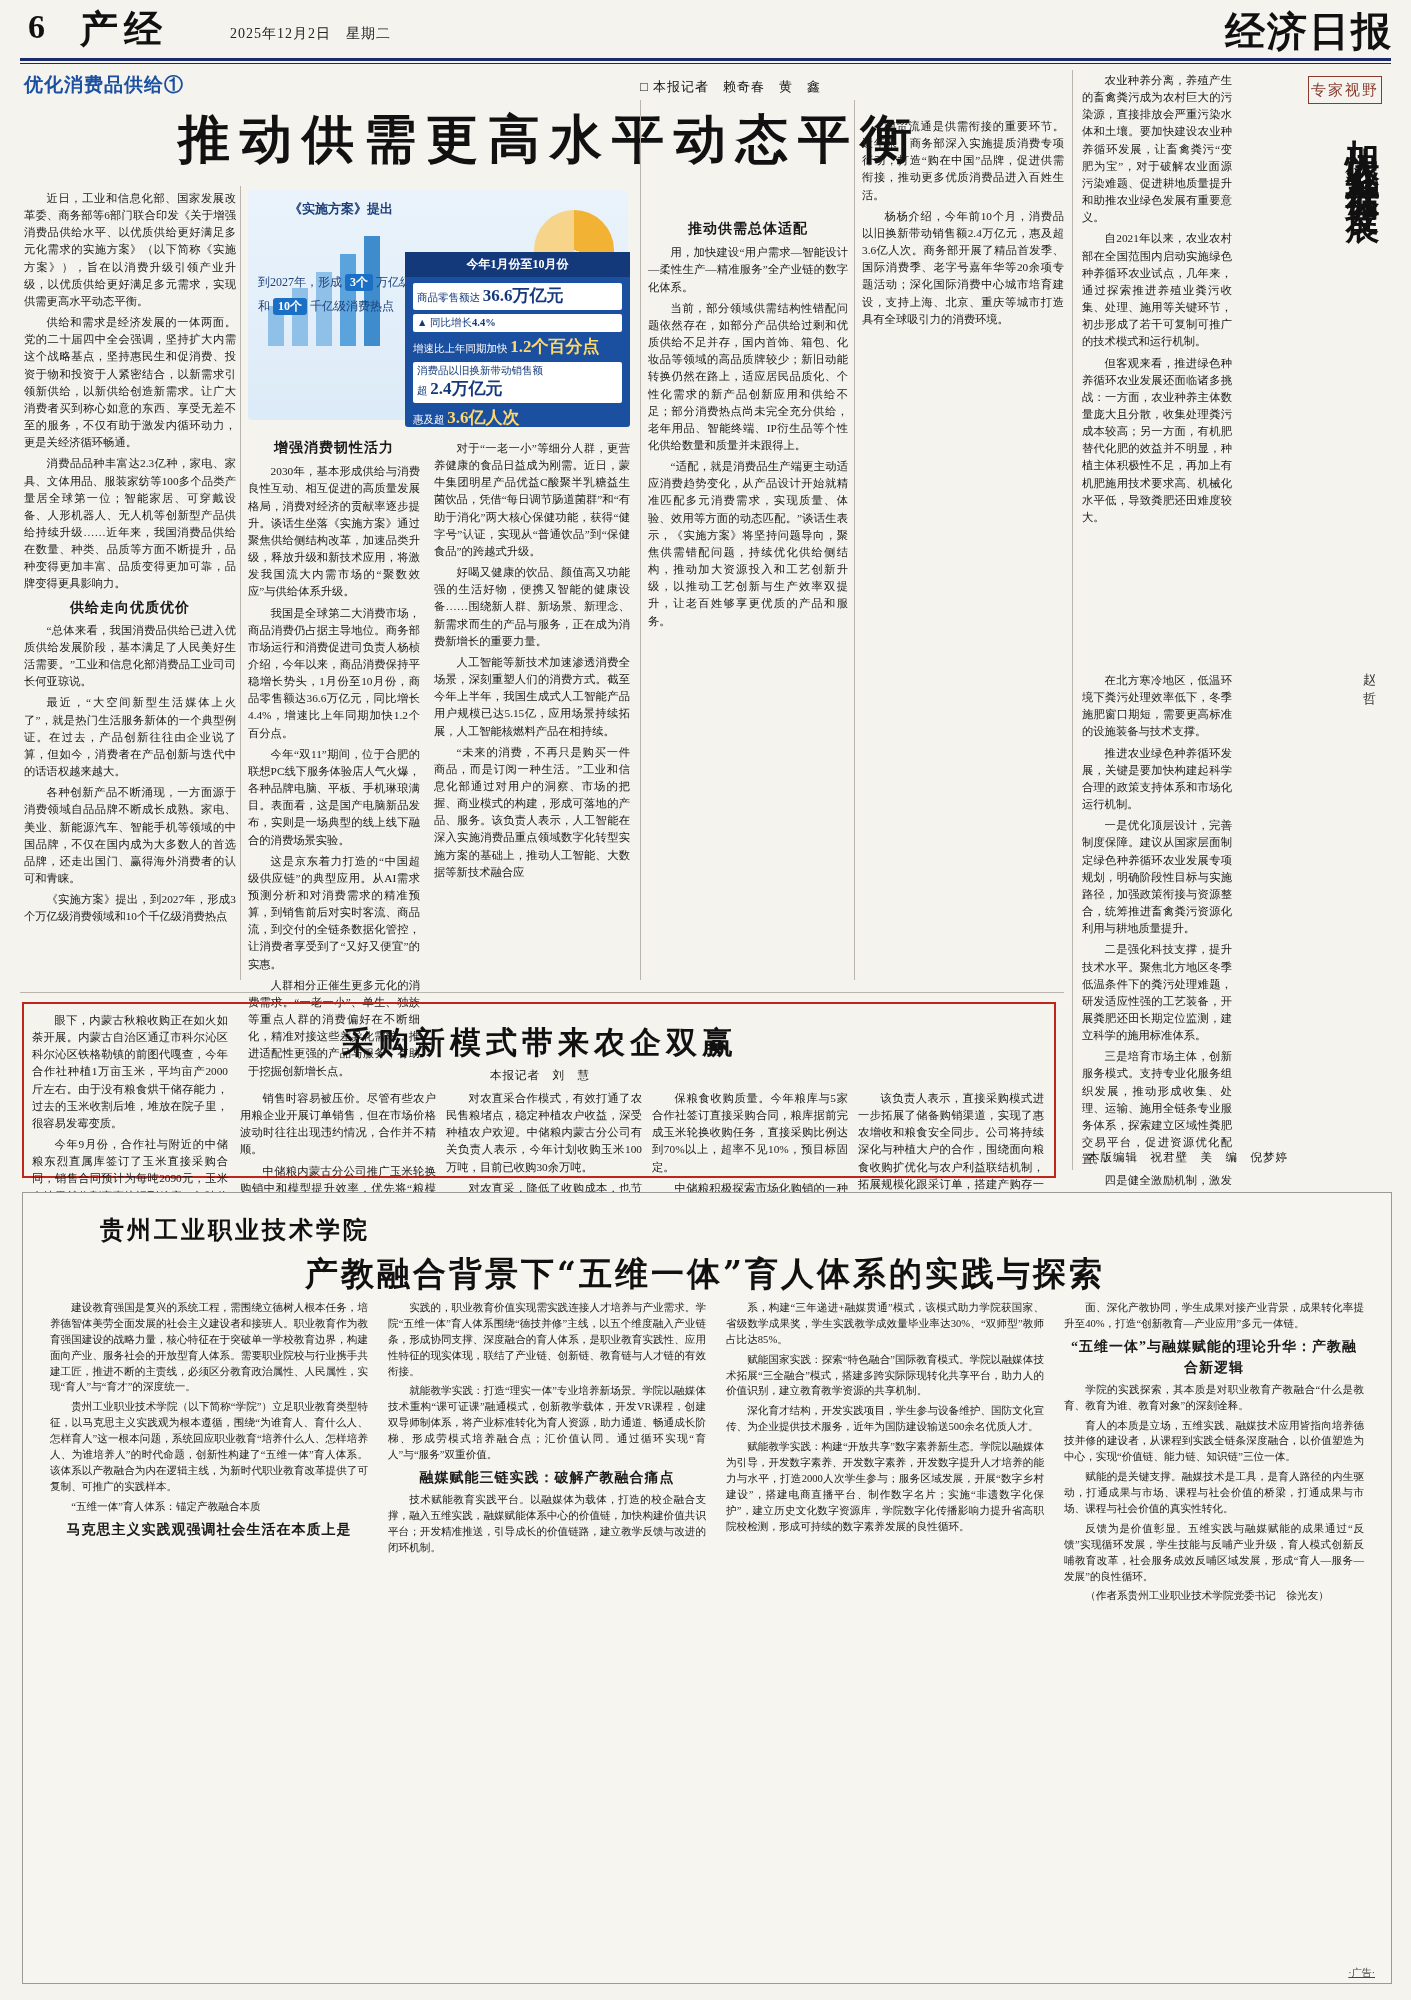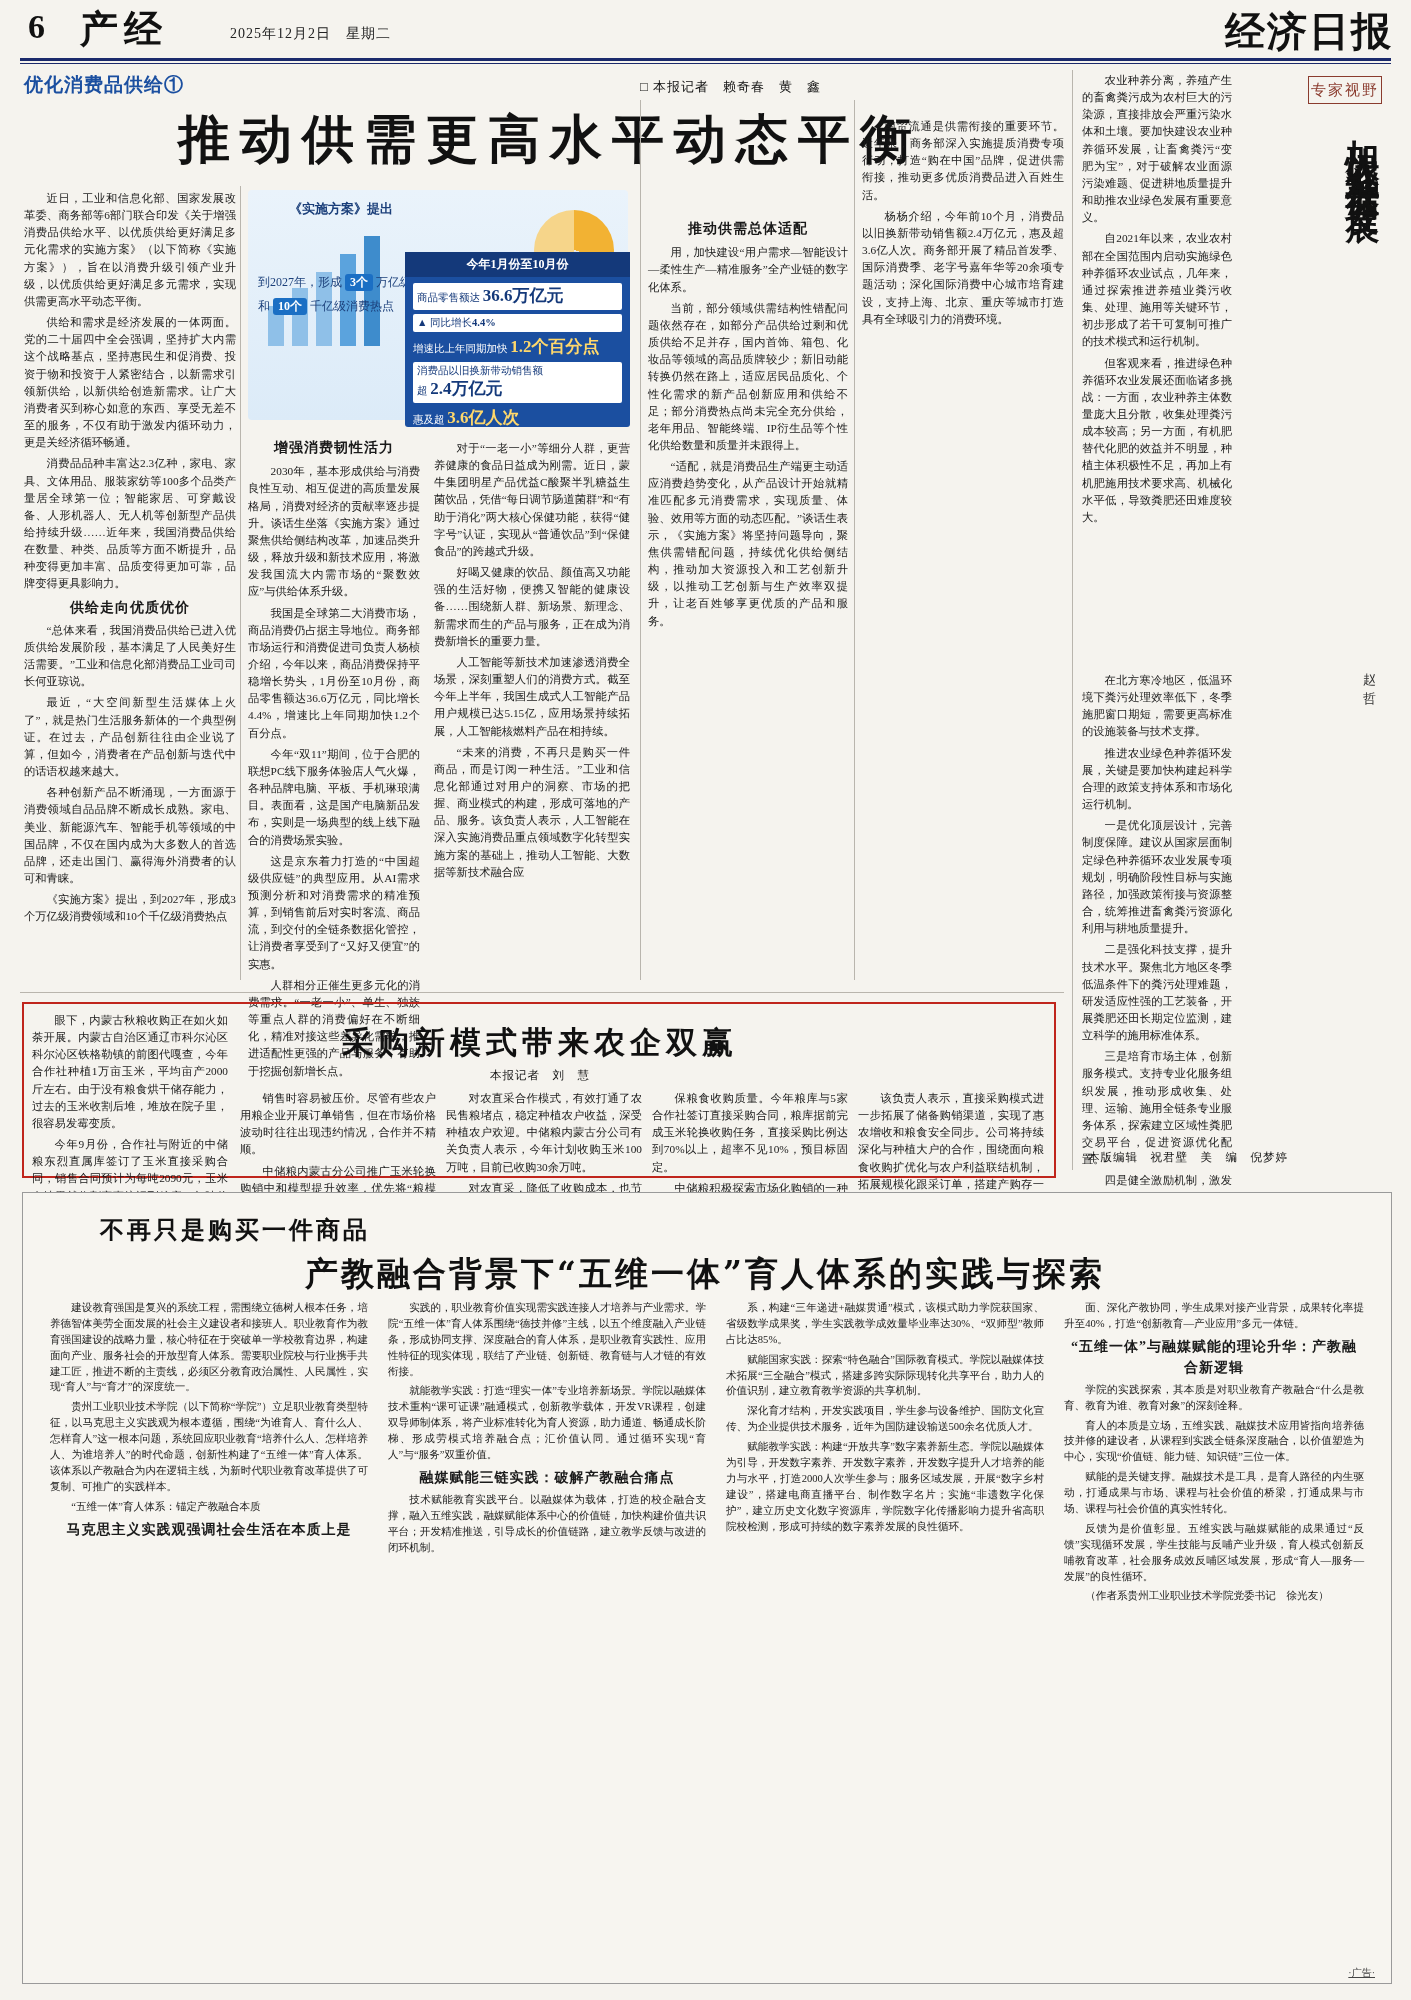--- a/index.html
+++ b/index.html
@@ -220,21 +220,21 @@
         <p>中储粮积极探索市场化购销的一种模式，又是主动顺从服务国家粮食安全需求，是服务国家粮食宏观调控的措施。中储粮内蒙古分公司负责人说，直采模式精准对接农户需求，价格的确定建立在市场机制发挥作用的基础上，有助于释放信市场信号、引导带动多元主体入市，提高社会化购销活力，促进区域粮食价格保持在合理水平，实现农户增收、企业稳定、市场稳定的多赢格局。</p>
       </div>
   </div>
   <div class="tcol" style="left:858px;top:1090px;width:186px;height:82px;">
     <div id="r5">
         <p>该负责人表示，直接采购模式进一步拓展了储备购销渠道，实现了惠农增收和粮食安全同步。公司将持续深化与种植大户的合作，围绕面向粮食收购扩优化与农户利益联结机制，拓展规模化跟采订单，搭建产购存一体化、贯通田间合同一体化服务，推进服务，为粮食安全和农民增收贡献力量。</p>
       </div>
   </div>
 
   <div class="adv"></div>
-  <div class="adv-org">不再只是购买一件商品</div>
+  <div class="adv-org">贵州工业职业技术学院</div>
   <div class="adv-title">产教融合背景下“五维一体”育人体系的实践与探索</div>
 
   <div class="adv-col" style="left:50px;top:1300px;width:318px;height:640px;">
     <div id="a1">
         <p>建设教育强国是复兴的系统工程，需围绕立德树人根本任务，培养德智体美劳全面发展的社会主义建设者和接班人。职业教育作为教育强国建设的战略力量，核心特征在于突破单一学校教育边界，构建面向产业、服务社会的开放型育人体系。需要职业院校与行业携手共建工匠，推进不断的主责线，必须区分教育政治属性、人民属性，实现“育人”与“育才”的深度统一。</p>
         <p>贵州工业职业技术学院（以下简称“学院”）立足职业教育类型特征，以马克思主义实践观为根本遵循，围绕“为谁育人、育什么人、怎样育人”这一根本问题，系统回应职业教育“培养什么人、怎样培养人、为谁培养人”的时代命题，创新性构建了“五维一体”育人体系。该体系以产教融合为内在逻辑主线，为新时代职业教育改革提供了可复制、可推广的实践样本。</p>
         <p>“五维一体”育人体系：锚定产教融合本质</p>
         <p class="subhead">马克思主义实践观强调社会生活在本质上是</p>
       </div>
   </div>

